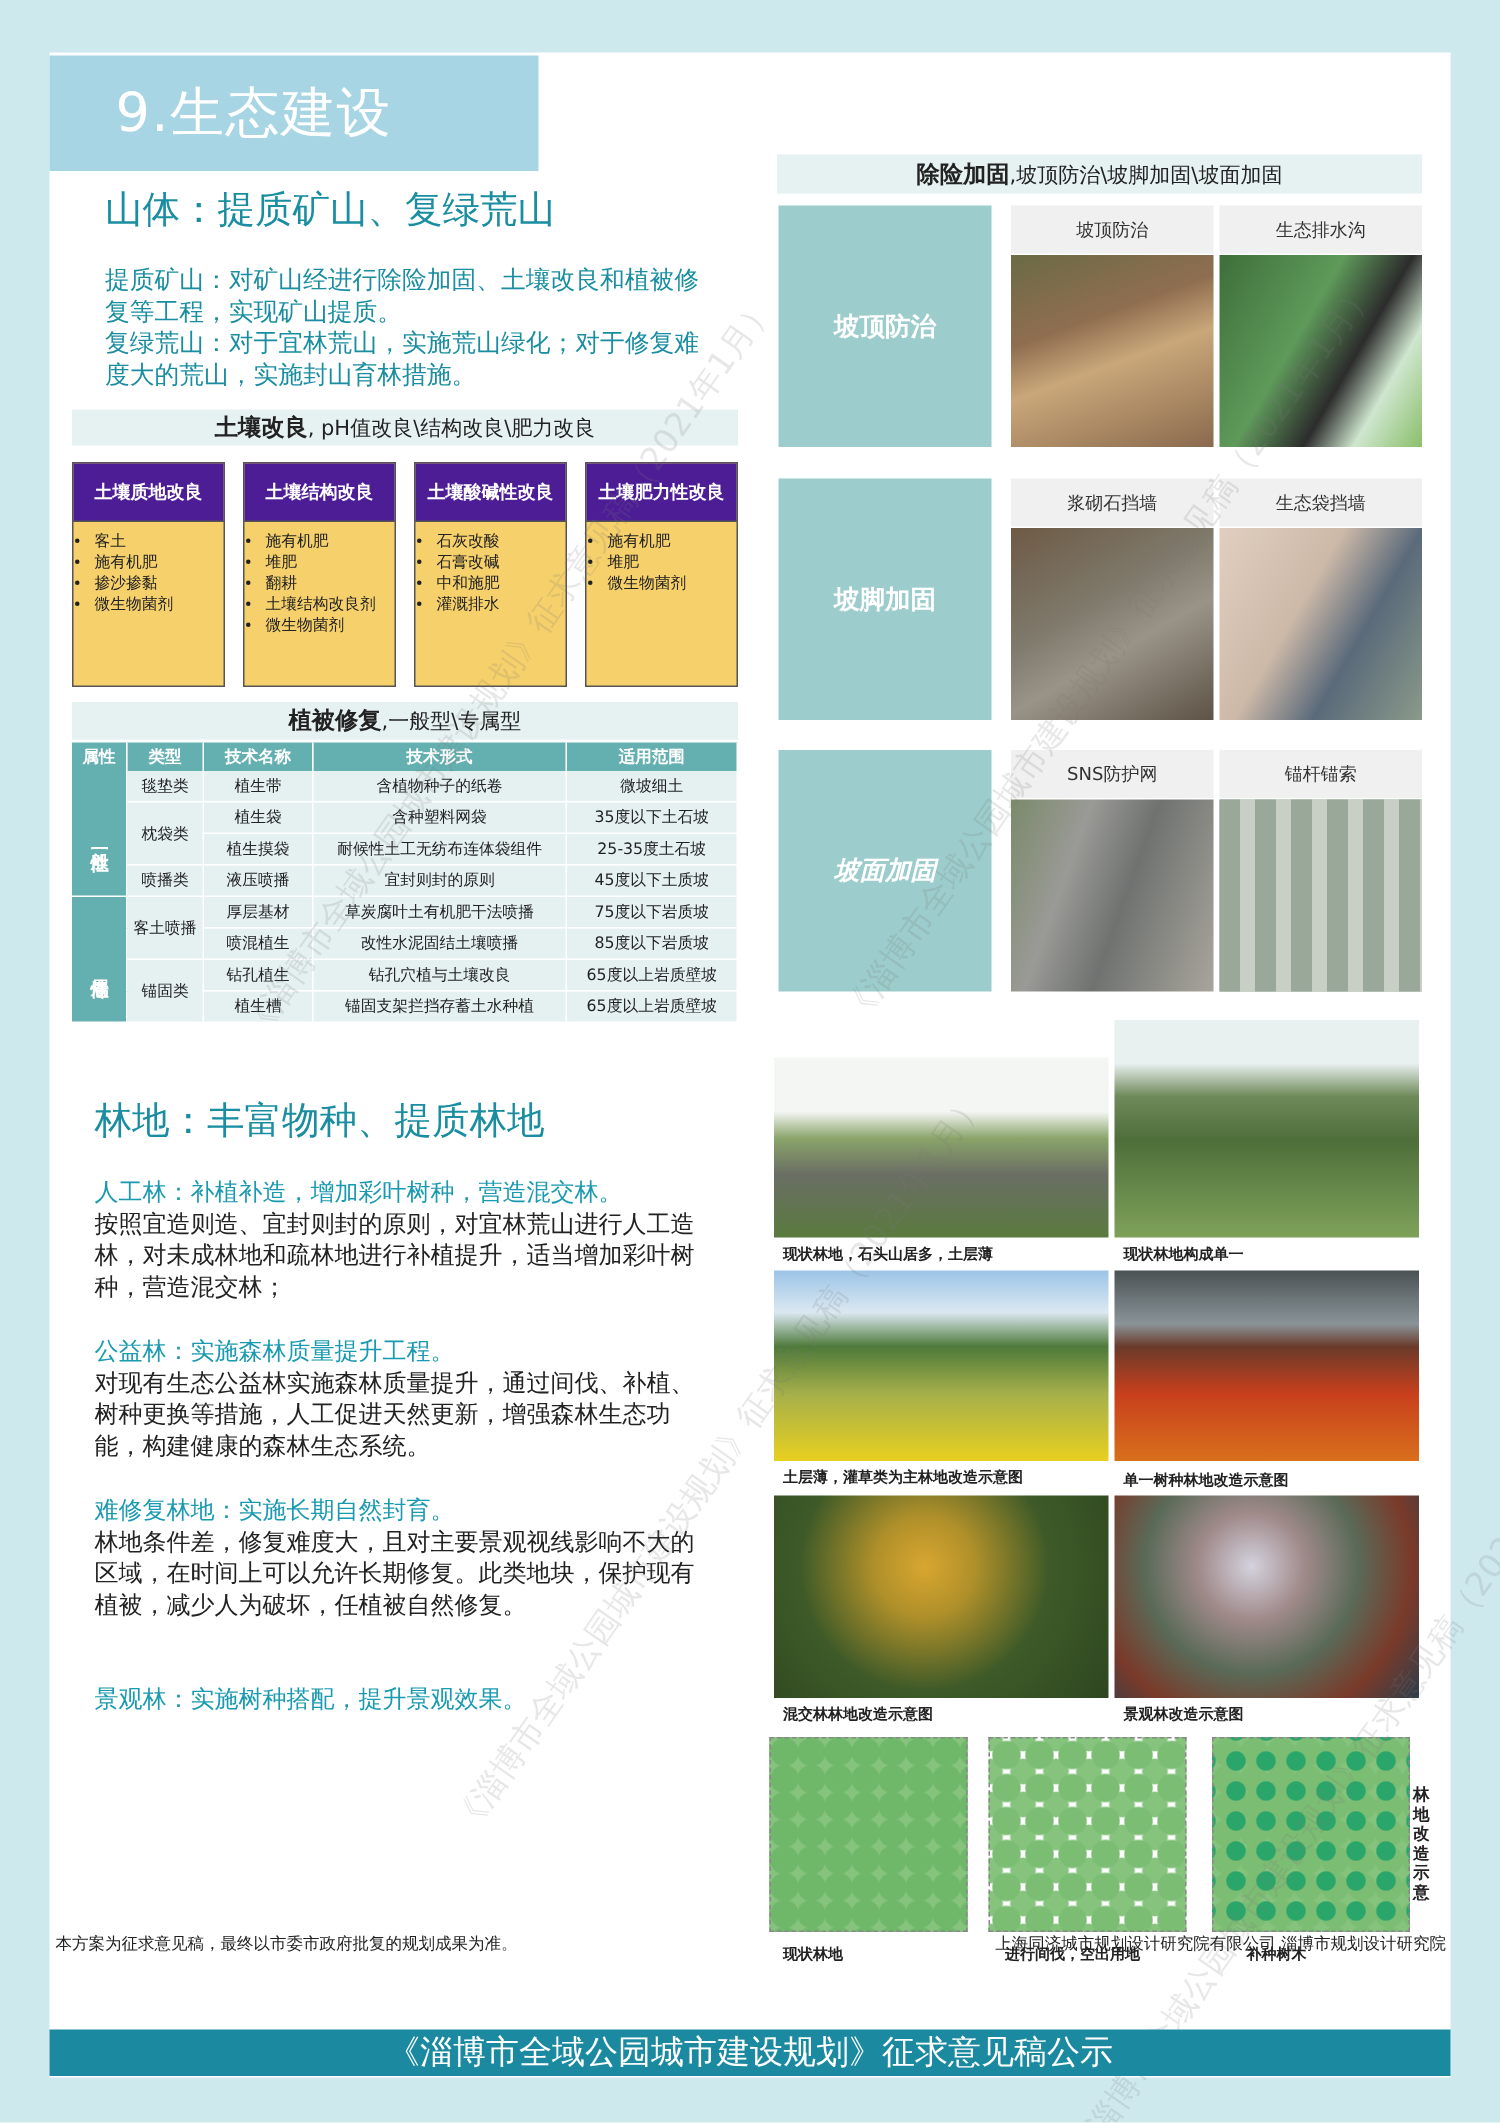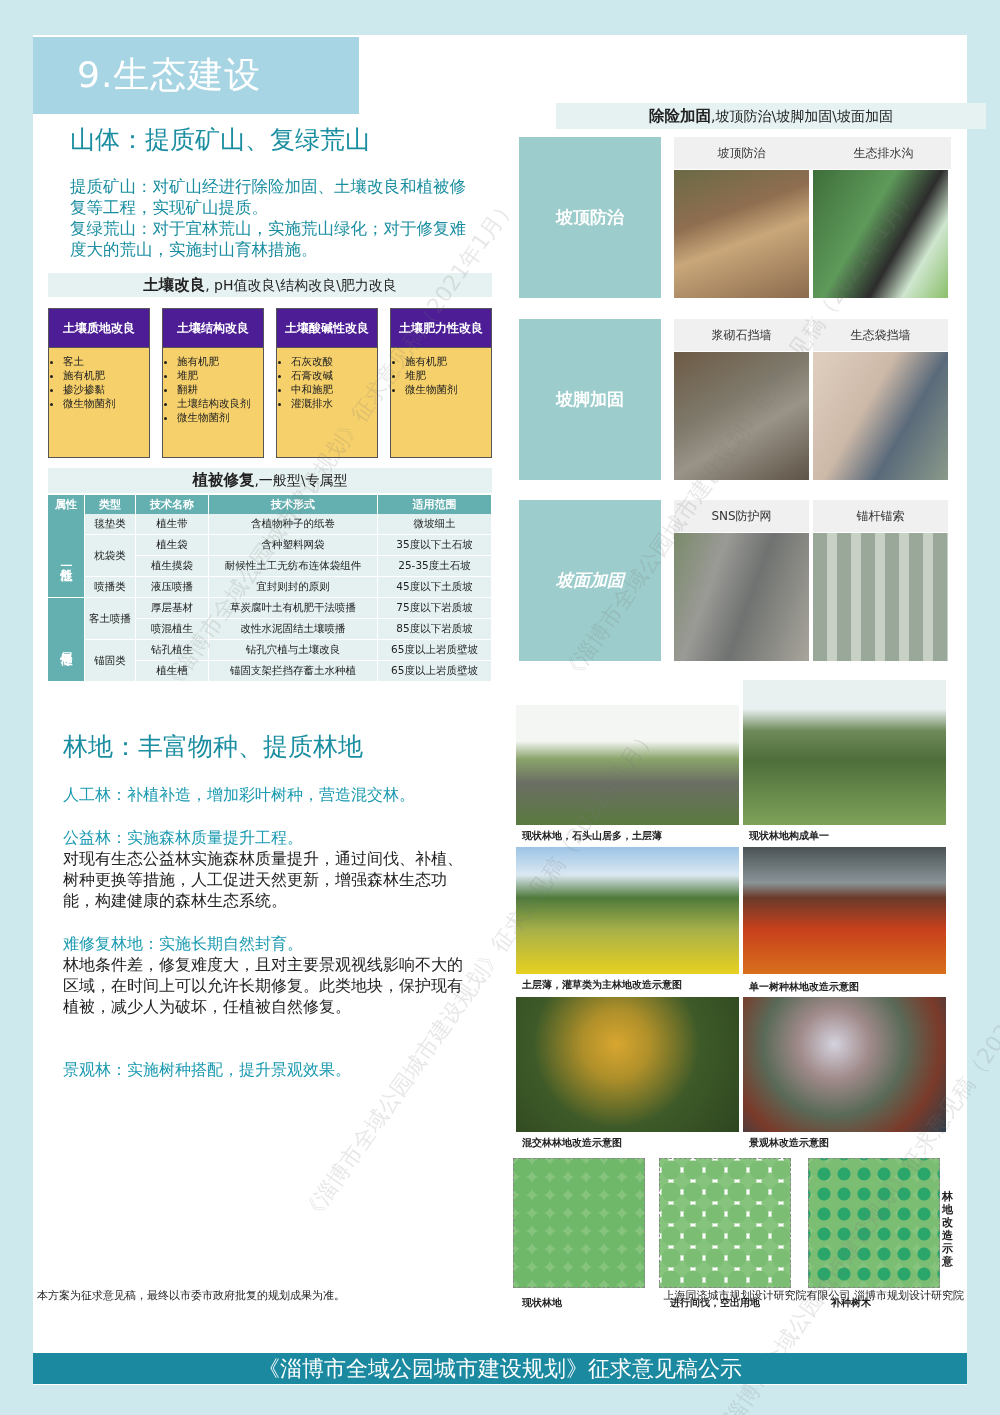--- a/index.html
+++ b/index.html
@@ -145,45 +145,46 @@
     <td>65度以上岩质壁坡</td>
   </tr>
   <tr>
     <td>植生槽</td>
     <td>锚固支架拦挡存蓄土水种植</td>
     <td>65度以上岩质壁坡</td>
   </tr>
 </tbody>
   </table>
 
-<div class="banner" style="left:518px;top:103px;width:430px;height:26px;line-height:26px;margin-left:38px;">
+<div class="banner" style="left:518px;top:103px;width:430px;height:26px;line-height:26px;">
   <b>除险加固</b><span>,坡顶防治\坡脚加固\坡面加固</span>
 </div>
 
 <div class="rblock" style="top:137px;height:161px;">坡顶防治</div>
 <div class="photo-cap" style="left:674px;top:137px;">坡顶防治</div>
 <div class="photo" style="left:674px;top:170px;height:128px;background:linear-gradient(160deg,#6b6a45 0%,#8f6e50 35%,#c9a77a 55%,#8a6a4d 100%);"></div>
-<div class="photo-cap" style="left:784px;top:137px;padding-left:32px;">生态排水沟</div>
+<div class="photo-cap" style="left:813px;top:137px;">生态排水沟</div>
 <div class="photo" style="left:813px;top:170px;height:128px;background:linear-gradient(120deg,#3e6e3a 0%,#5e9a5a 40%,#2c2c2c 62%,#cfe6cf 78%,#8abf6a 100%);"></div>
 
 <div class="rblock" style="top:319px;height:161px;">坡脚加固</div>
 <div class="photo-cap" style="left:674px;top:319px;">浆砌石挡墙</div>
 <div class="photo" style="left:674px;top:352px;height:128px;background:linear-gradient(150deg,#6d5a45 0%,#7f7a6c 40%,#9a9488 60%,#5d5346 100%);"></div>
 <div class="photo-cap" style="left:813px;top:319px;">生态袋挡墙</div>
 <div class="photo" style="left:813px;top:352px;height:128px;background:linear-gradient(120deg,#e0cfc0 0%,#cdb9a8 40%,#5a6a7a 65%,#8a9a8a 100%);"></div>
 
 <div class="rblock" style="top:500px;height:161px;font-style:italic;">坡面加固</div>
 <div class="photo-cap" style="left:674px;top:500px;">SNS防护网</div>
 <div class="photo" style="left:674px;top:533px;height:128px;background:linear-gradient(110deg,#7a8a6a 0%,#9a9a96 30%,#6f7270 55%,#a8a59c 100%);"></div>
 <div class="photo-cap" style="left:813px;top:500px;">锚杆锚索</div>
 <div class="photo" style="left:813px;top:533px;height:128px;background:repeating-linear-gradient(90deg,#9aa89a 0 14px,#c8d0c6 14px 24px),#9aa89a;"></div>
 
 <div class="h-section" style="left:63px;top:730px;">林地：丰富物种、提质林地</div>
 <div style="position:absolute;left:63px;top:784px;width:410px;">
   <div class="subhead">人工林：补植补造，增加彩叶树种，营造混交林。</div>
+  <div class="p-black">按照宜造则造、宜封则封的原则，对宜林荒山进行人工造林，对未成林地和疏林地进行补植提升，适当增加彩叶树种，营造混交林；</div>
   <div style="height:22px;"></div>
   <div class="subhead">公益林：实施森林质量提升工程。</div>
   <div class="p-black">对现有生态公益林实施森林质量提升，通过间伐、补植、树种更换等措施，人工促进天然更新，增强森林生态功能，构建健康的森林生态系统。</div>
   <div style="height:22px;"></div>
   <div class="subhead">难修复林地：实施长期自然封育。</div>
   <div class="p-black">林地条件差，修复难度大，且对主要景观视线影响不大的区域，在时间上可以允许长期修复。此类地块，保护现有植被，减少人为破坏，任植被自然修复。</div>
   <div style="height:42px;"></div>
   <div class="subhead">景观林：实施树种搭配，提升景观效果。</div>
 </div>
 

